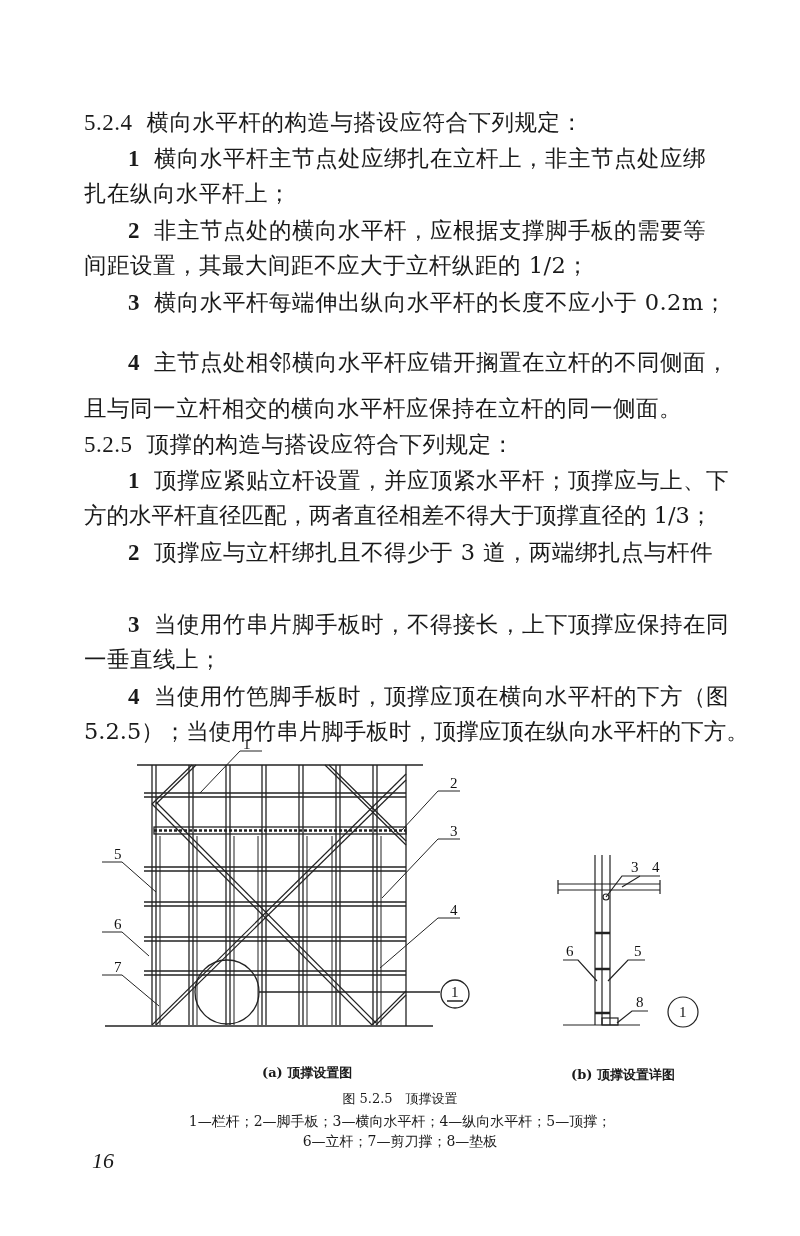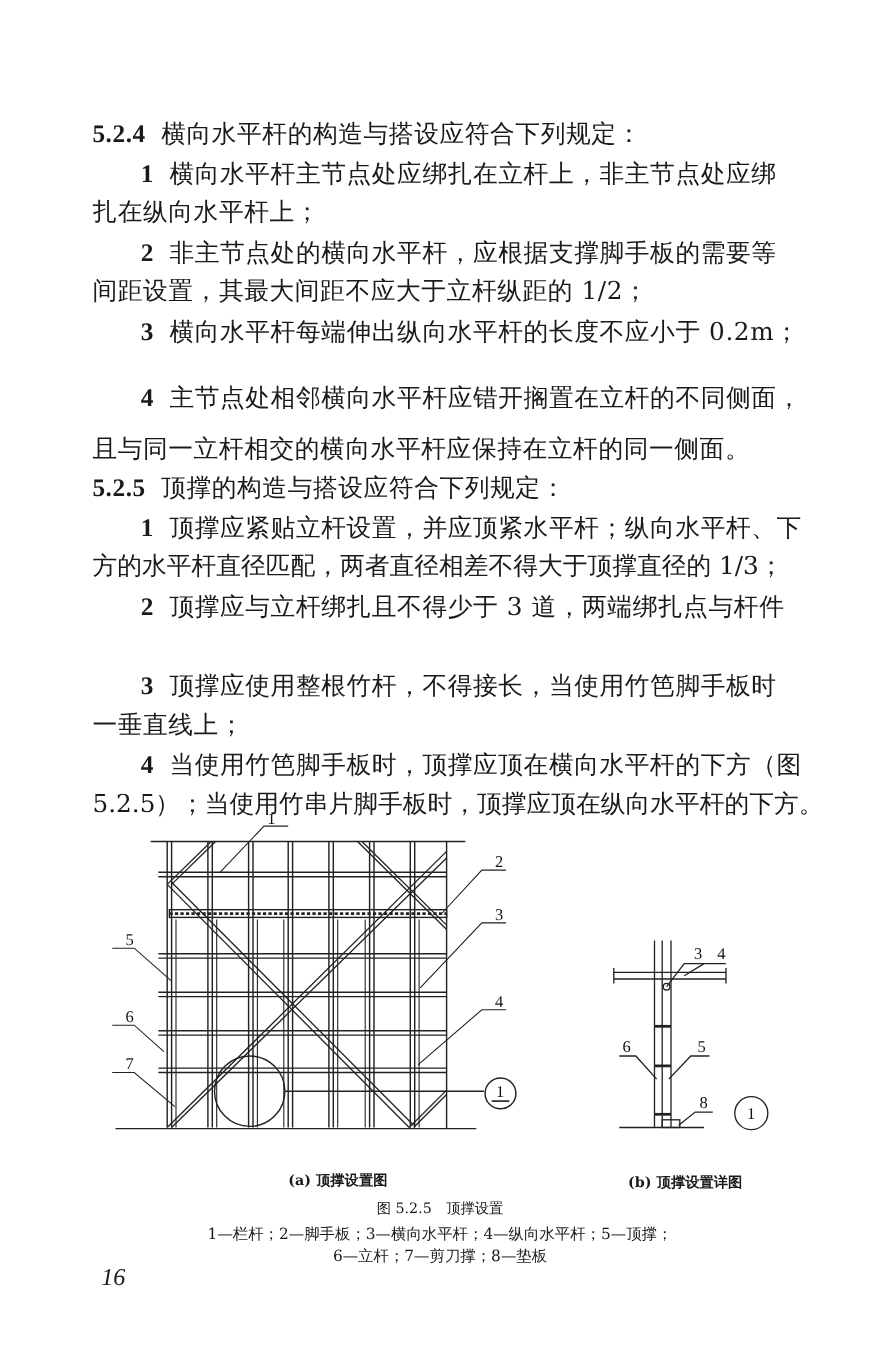--- a/index.html
+++ b/index.html
@@ -5,21 +5,21 @@
   html, body { margin: 0; padding: 0; background: #ffffff; }
   body {
     width: 800px; height: 1236px; position: relative; overflow: hidden;
     font-family: "DejaVu Serif", "Liberation Serif", serif; color: #1a1a1a;
   }
   .page { position: absolute; left: 0; top: 0; width: 800px; height: 1236px; }
   .line {
     position: absolute; left: 84px; width: 650px;
     font-size: 22.5px; line-height: 30px; white-space: nowrap; letter-spacing: 0.5px;
   }
-  .sec-num { font-family: "Liberation Serif", serif; font-weight: bold; font-size: 23px; margin-right: 14px; }
+  .sec-num { font-family: "Liberation Serif", serif; font-weight: normal; font-size: 23px; margin-right: 14px; }
   .item-num { font-family: "Liberation Serif", serif; font-weight: bold; font-size: 23px; margin-left: 44px; margin-right: 14px; }
   .figure { position: absolute; left: 100px; top: 740px; width: 640px; height: 300px; }
   .subcap { position: absolute; font-size: 13px; font-weight: bold; font-family: "DejaVu Serif", serif; white-space: nowrap; }
   .figtitle { position: absolute; left: 0; width: 800px; text-align: center; font-size: 13px; white-space: nowrap; }
   .legend { position: absolute; left: 0; width: 800px; text-align: center; font-size: 14px; white-space: nowrap; }
   .pagenum { position: absolute; left: 92px; top: 1148px; font-size: 22px; font-style: italic; font-family: "Liberation Serif", serif; }
   svg text { font-family: "Liberation Serif", serif; font-size: 15px; fill: #111; }
 </style>
 </head>
 <body>
@@ -42,28 +42,28 @@
   </div>
   <div class="line" style="top:347px">
     <span class="item-num">4</span><span>主节点处相邻横向水平杆应错开搁置在立杆的不同侧面，</span>
   </div>
   <div class="line" style="top:393px">且与同一立杆相交的横向水平杆应保持在立杆的同一侧面。</div>
 
   <div class="line" style="top:429px">
     <span class="sec-num">5.2.5</span><span>顶撑的构造与搭设应符合下列规定：</span>
   </div>
   <div class="line" style="top:465px">
-    <span class="item-num">1</span><span>顶撑应紧贴立杆设置，并应顶紧水平杆；纵向水平杆、下</span>
+    <span class="item-num">1</span><span>顶撑应紧贴立杆设置，并应顶紧水平杆；顶撑应与上、下</span>
   </div>
   <div class="line" style="top:500px; letter-spacing:0">方的水平杆直径匹配，两者直径相差不得大于顶撑直径的 1/3；</div>
   <div class="line" style="top:537px">
     <span class="item-num">2</span><span>顶撑应与立杆绑扎且不得少于 3 道，两端绑扎点与杆件</span>
   </div>
   <div class="line" style="top:609px">
-    <span class="item-num">3</span><span>顶撑应使用整根竹杆，不得接长，当使用竹笆脚手板时</span>
+    <span class="item-num">3</span><span>当使用竹串片脚手板时，不得接长，上下顶撑应保持在同</span>
   </div>
   <div class="line" style="top:644px">一垂直线上；</div>
   <div class="line" style="top:681px">
     <span class="item-num">4</span><span>当使用竹笆脚手板时，顶撑应顶在横向水平杆的下方（图</span>
   </div>
   <div class="line" style="top:716px; letter-spacing:0">5.2.5）；当使用竹串片脚手板时，顶撑应顶在纵向水平杆的下方。</div>
 
   <div class="figure">
     <svg width="640" height="300" viewBox="0 0 640 300">
       <g stroke="#222" stroke-width="1.3" fill="none">

